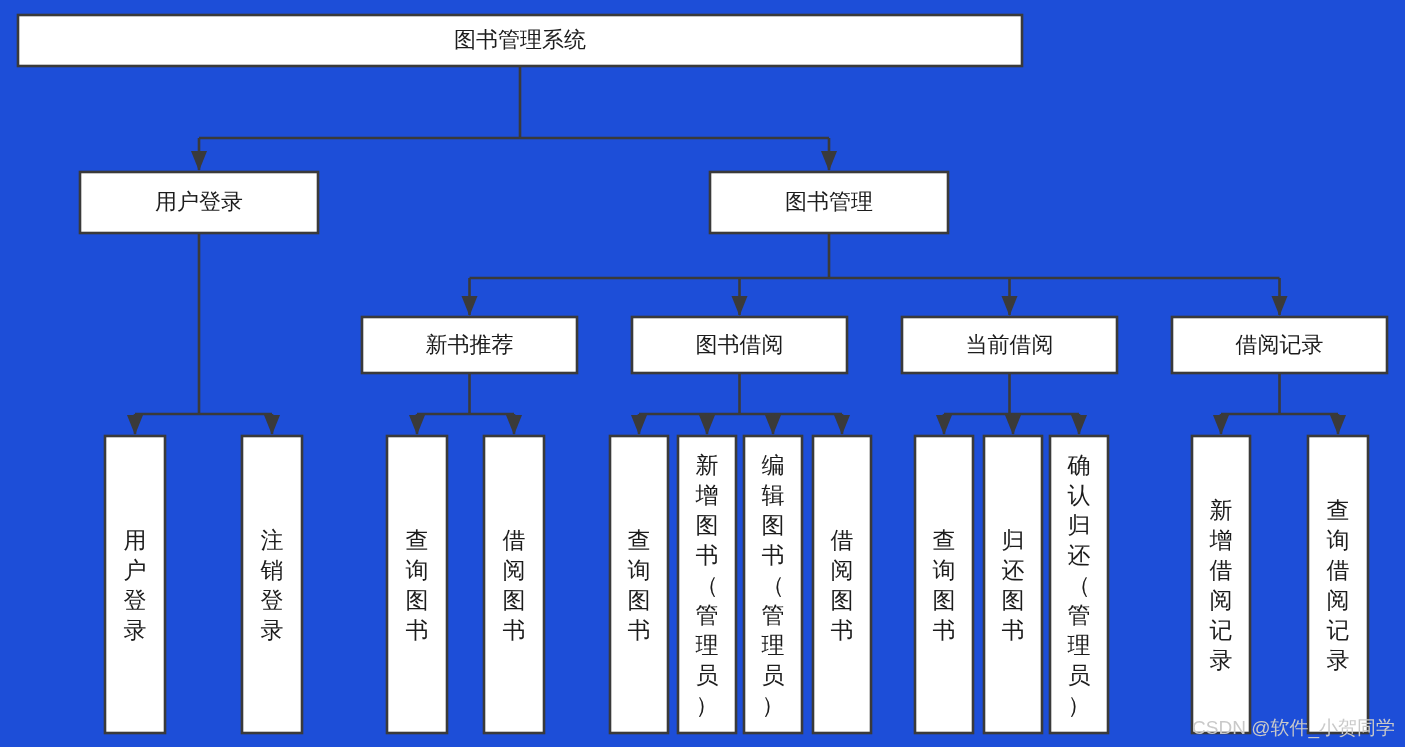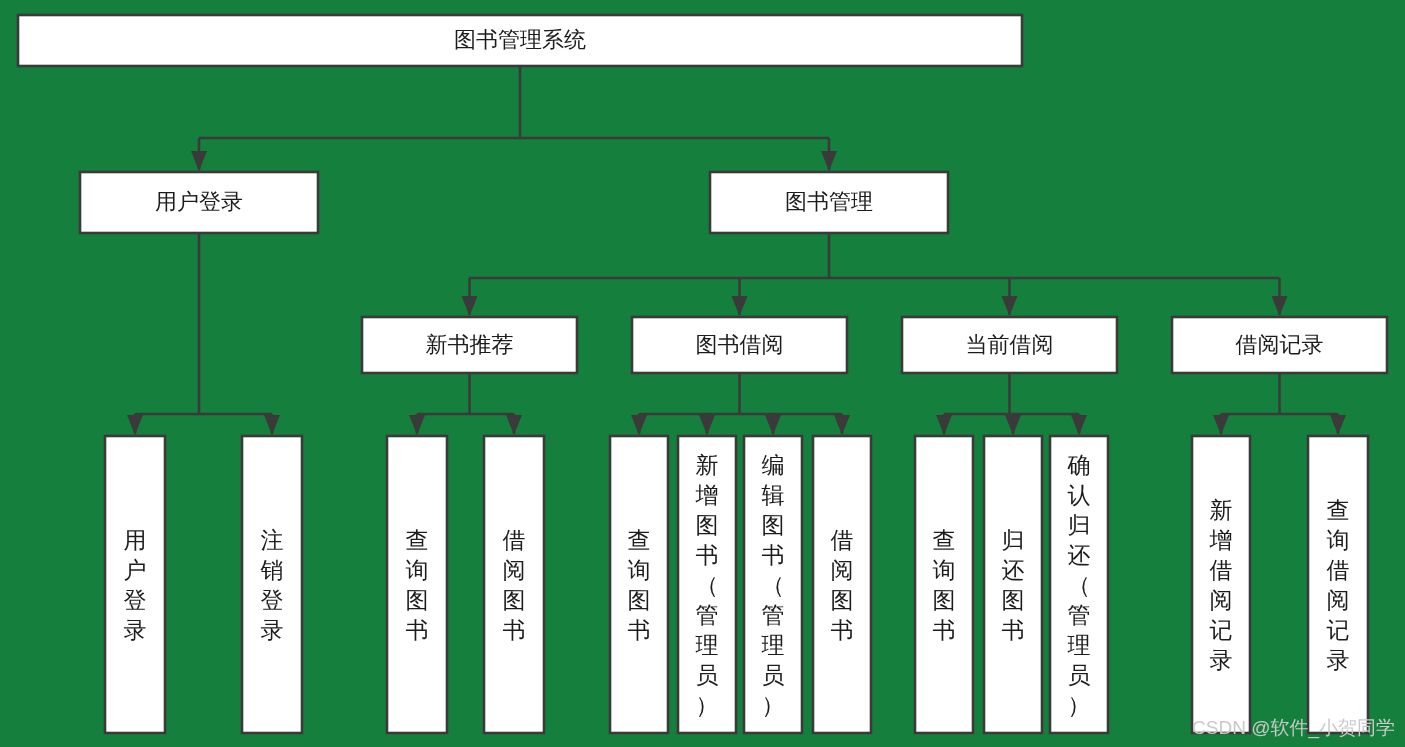--- a/index.html
+++ b/index.html
@@ -4,21 +4,21 @@
 <style>
   html, body {
     margin: 0;
     padding: 0;
     background: #ffffff;
   }
   #stage {
     position: relative;
     width: 1405px;
     height: 747px;
-    background: #15803d;
+    background: #1d4ed8;
     font-family: "Liberation Sans", "DejaVu Sans", sans-serif;
     overflow: hidden;
   }
   svg#diagram {
     position: absolute;
     left: 0;
     top: 0;
     width: 1405px;
     height: 747px;
   }

